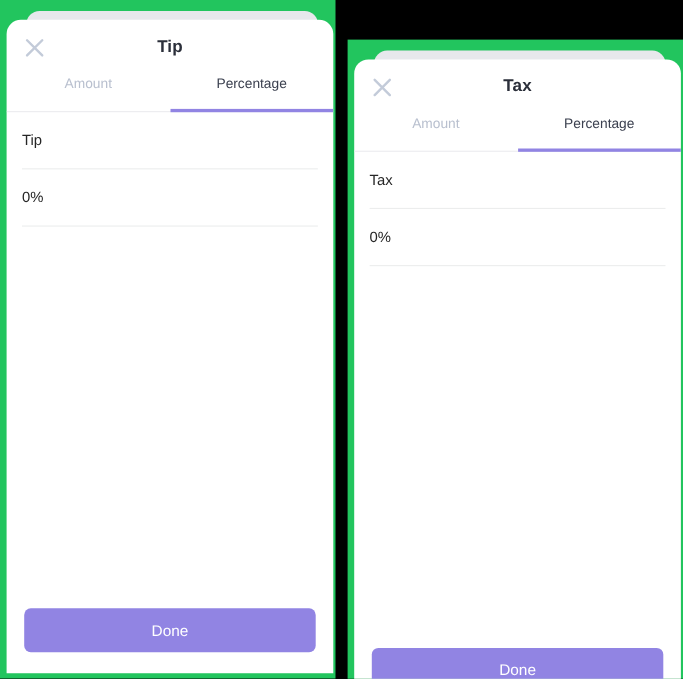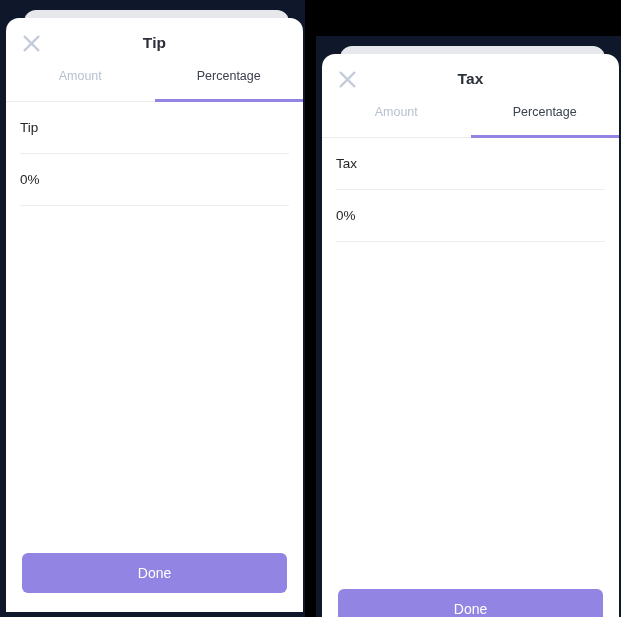--- a/index.html
+++ b/index.html
@@ -17,21 +17,21 @@
     width: 621px;
     height: 617px;
     background: #000000;
   }
 
   
   .panel {
     position: absolute;
     top: 0;
     height: 617px;
-    background: #0f172a;
+    background: #22c55e;
     overflow: hidden;
   }
   .panel.left  { left: 0px;   width: 305px; }
   .panel.right { left: 316px; width: 305px; margin-top: 36px; }
 
   
   .back-card {
     position: absolute;
     left: 24px;
     right: 16px;

